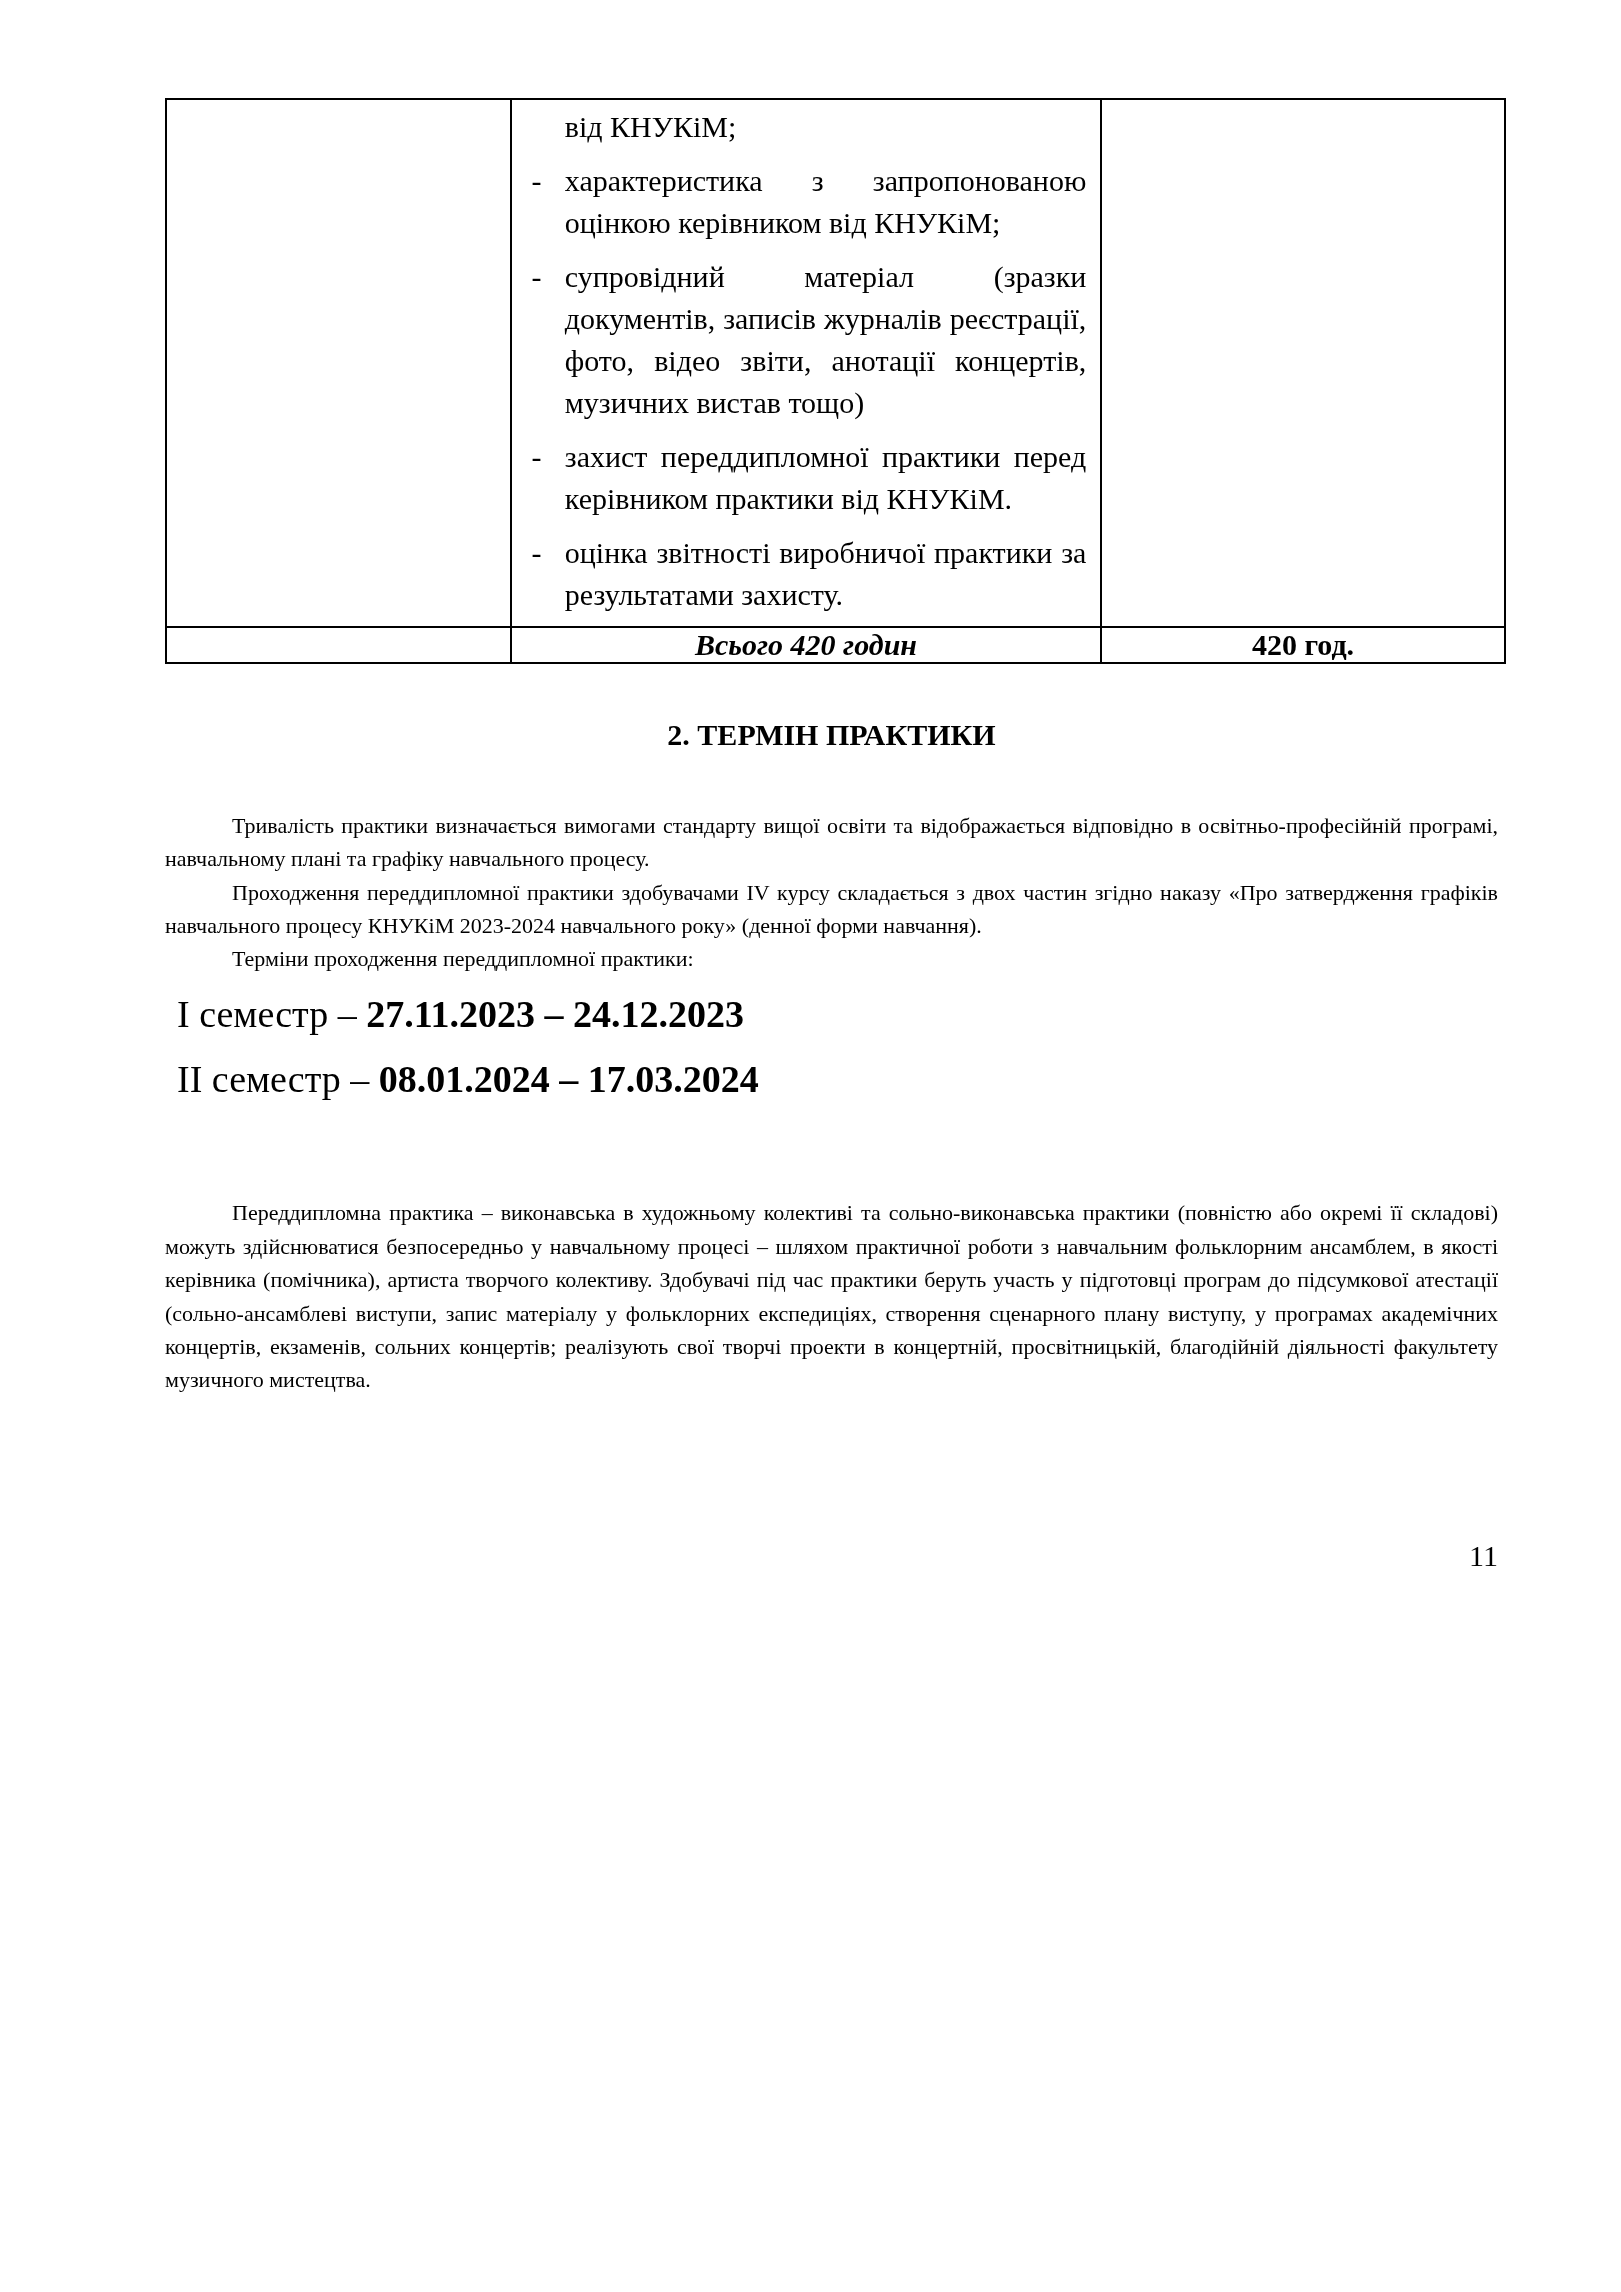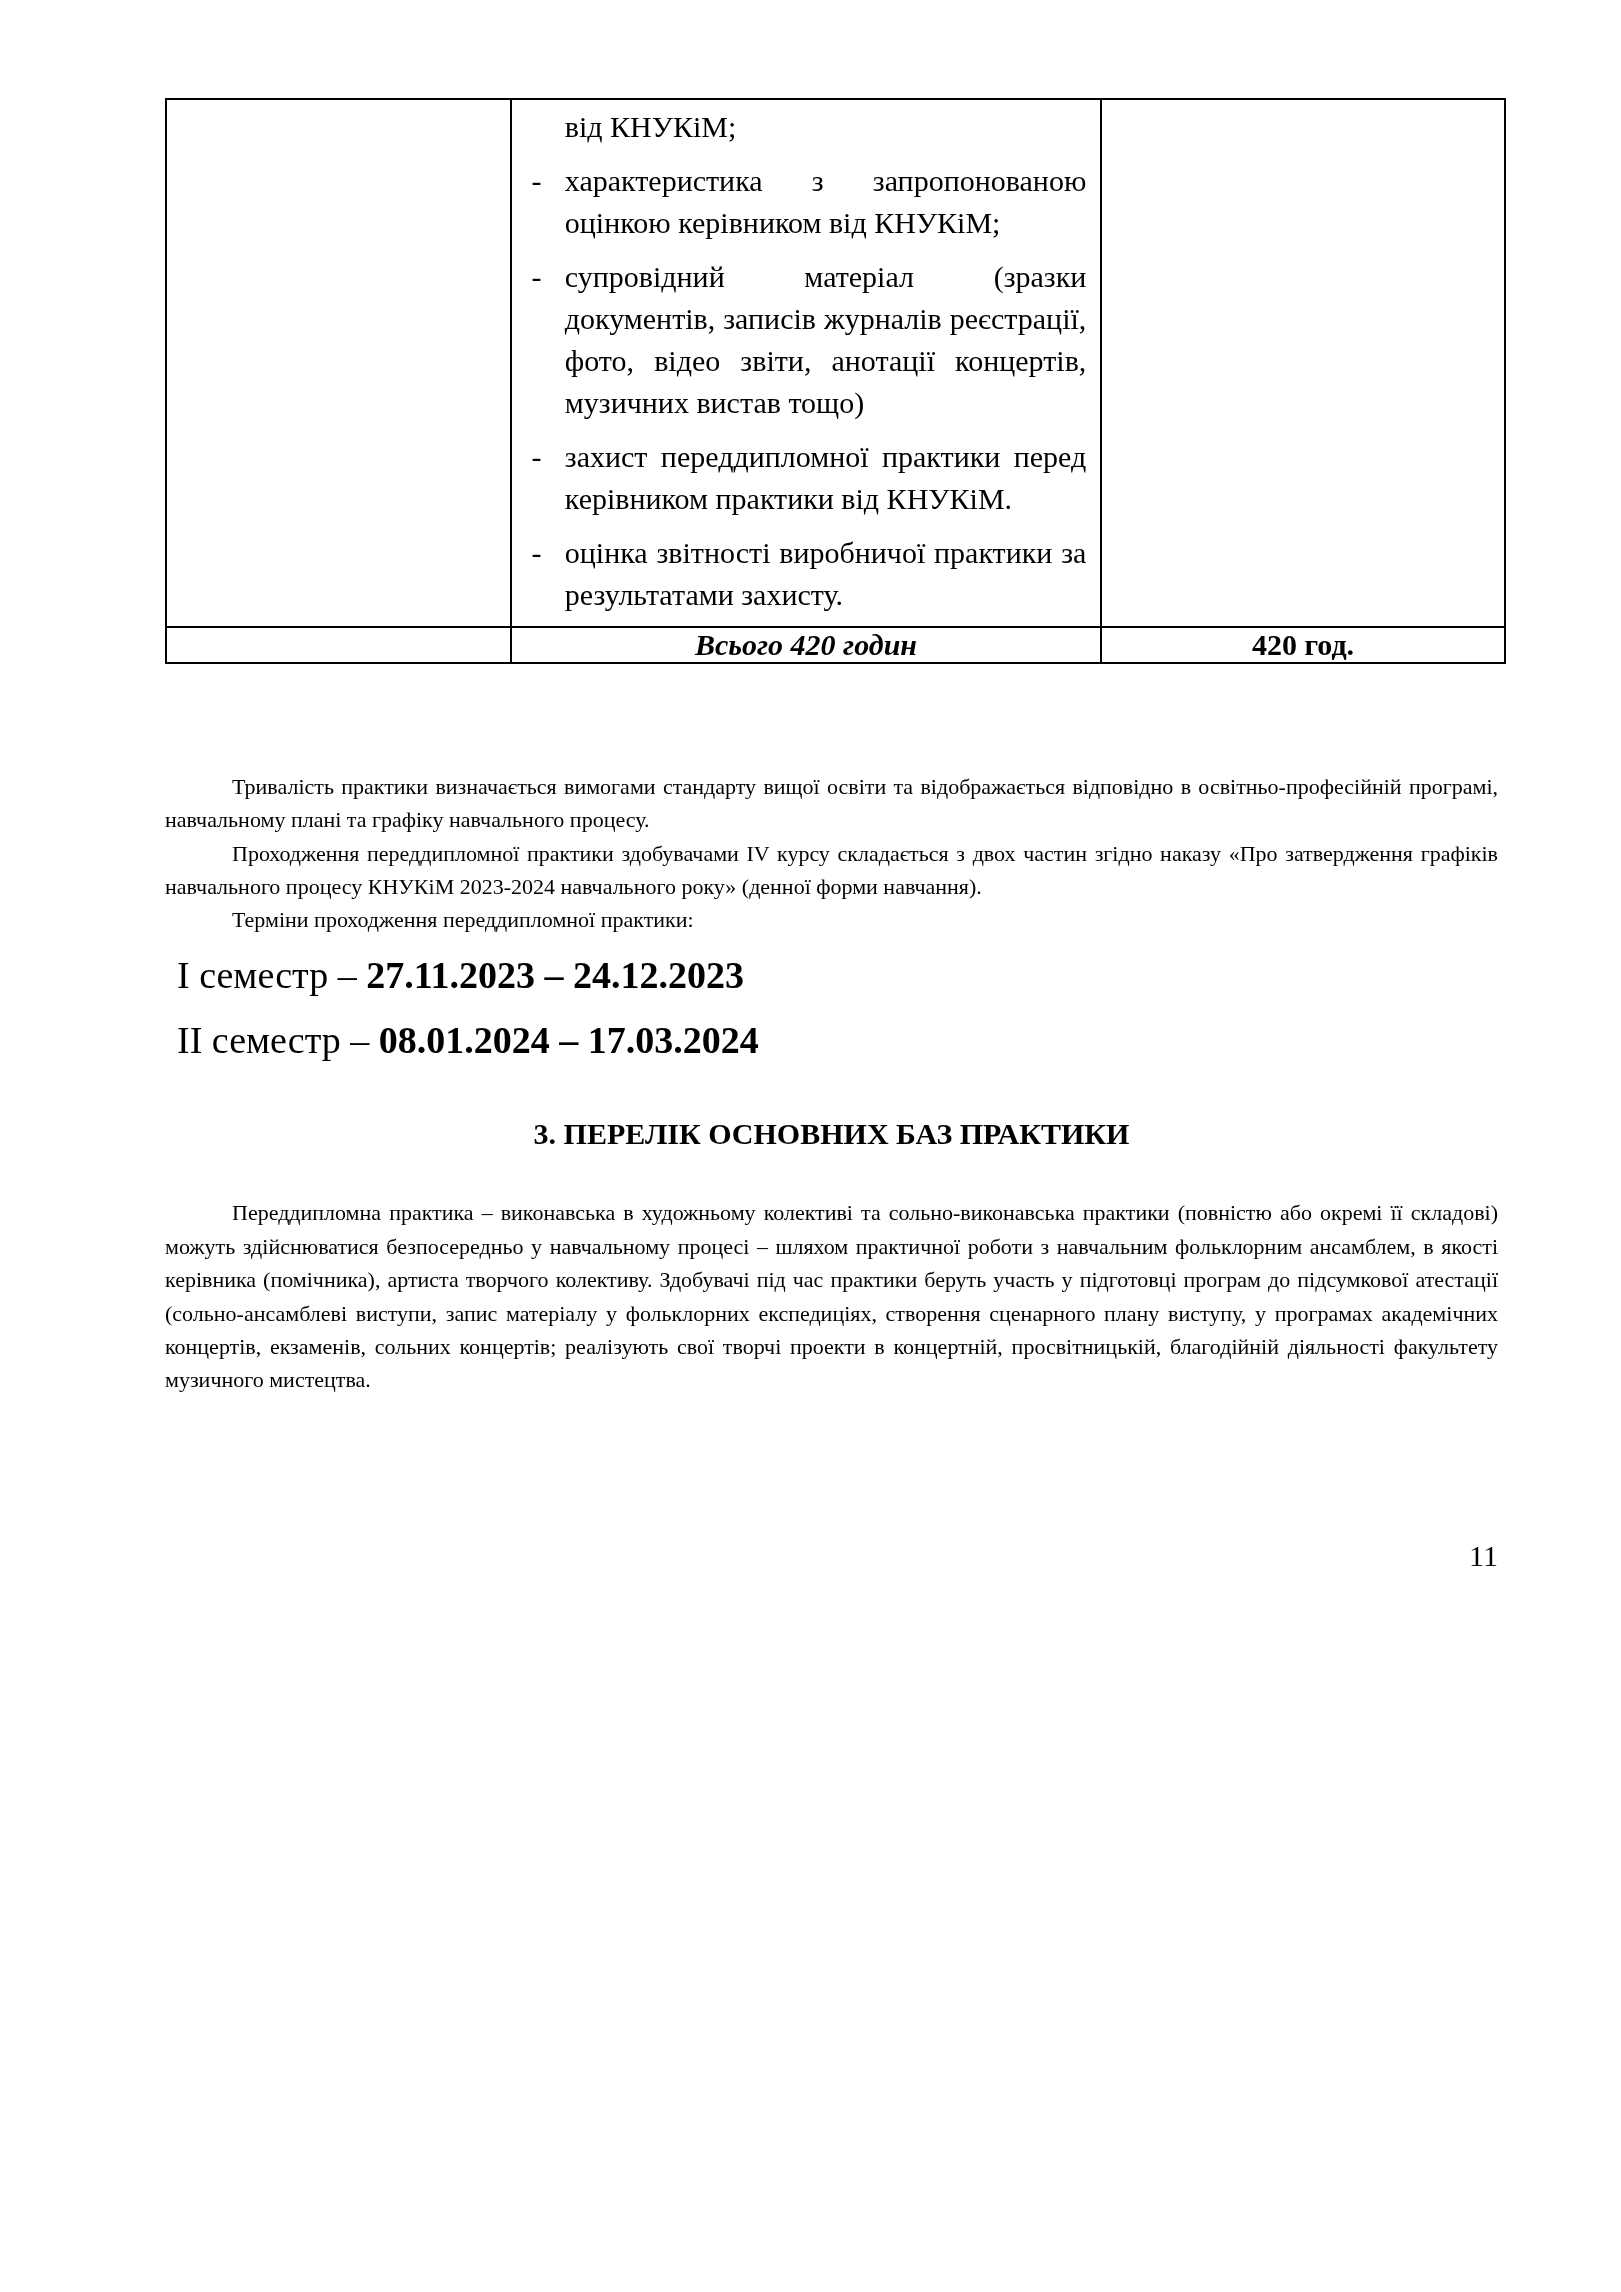--- a/index.html
+++ b/index.html
@@ -158,39 +158,39 @@
         <tr>
           <td class="col-left empty-cell"></td>
           <td class="col-mid total-label">Всього 420 годин</td>
           <td class="col-right total-value">420 год.</td>
         </tr>
       </tbody>
     </table>
 
     <div class="sp-table-bot"></div>
 
+    <h2 class="section-heading">2. ТЕРМІН ПРАКТИКИ</h2>
 
     <div class="sp-h2-bottom"></div>
 
     <p class="body-par">Тривалість практики визначається вимогами стандарту вищої освіти та відображається відповідно в освітньо-професійній програмі, навчальному плані та графіку навчального процесу.</p>
 
     <p class="body-par">Проходження переддипломної практики здобувачами ІV курсу складається з двох частин згідно наказу «Про затвердження графіків навчального процесу КНУКіМ 2023-2024 навчального року» (денної форми навчання).</p>
 
     <p class="body-par">Терміни проходження переддипломної практики:</p>
 
     <p class="term-line">
       <span>I семестр – </span><b>27.11.2023 – 24.12.2023</b>
     </p>
     <p class="term-line">
       <span>II семестр – </span><b>08.01.2024 – 17.03.2024</b>
     </p>
 
     <div class="sp-h3-top"></div>
 
-    <h2 class="section-heading">3. ПЕРЕЛІК ОСНОВНИХ БАЗ ПРАКТИКИ</h2>
 
     <div class="sp-h3-bottom"></div>
 
     <p class="body-par">Переддипломна практика – виконавська в художньому колективі та сольно-виконавська практики (повністю або окремі її складові) можуть здійснюватися безпосередньо у навчальному процесі – шляхом практичної роботи з навчальним фольклорним ансамблем, в якості керівника (помічника), артиста творчого колективу. Здобувачі під час практики беруть участь у підготовці програм до підсумкової атестації (сольно-ансамблеві виступи, запис матеріалу у фольклорних експедиціях, створення сценарного плану виступу, у програмах академічних концертів, екзаменів, сольних концертів; реалізують свої творчі проекти в концертній, просвітницькій, благодійній діяльності факультету музичного мистецтва.</p>
 
   </div>
 
   <div class="page-number">11</div>
 </div>
 

